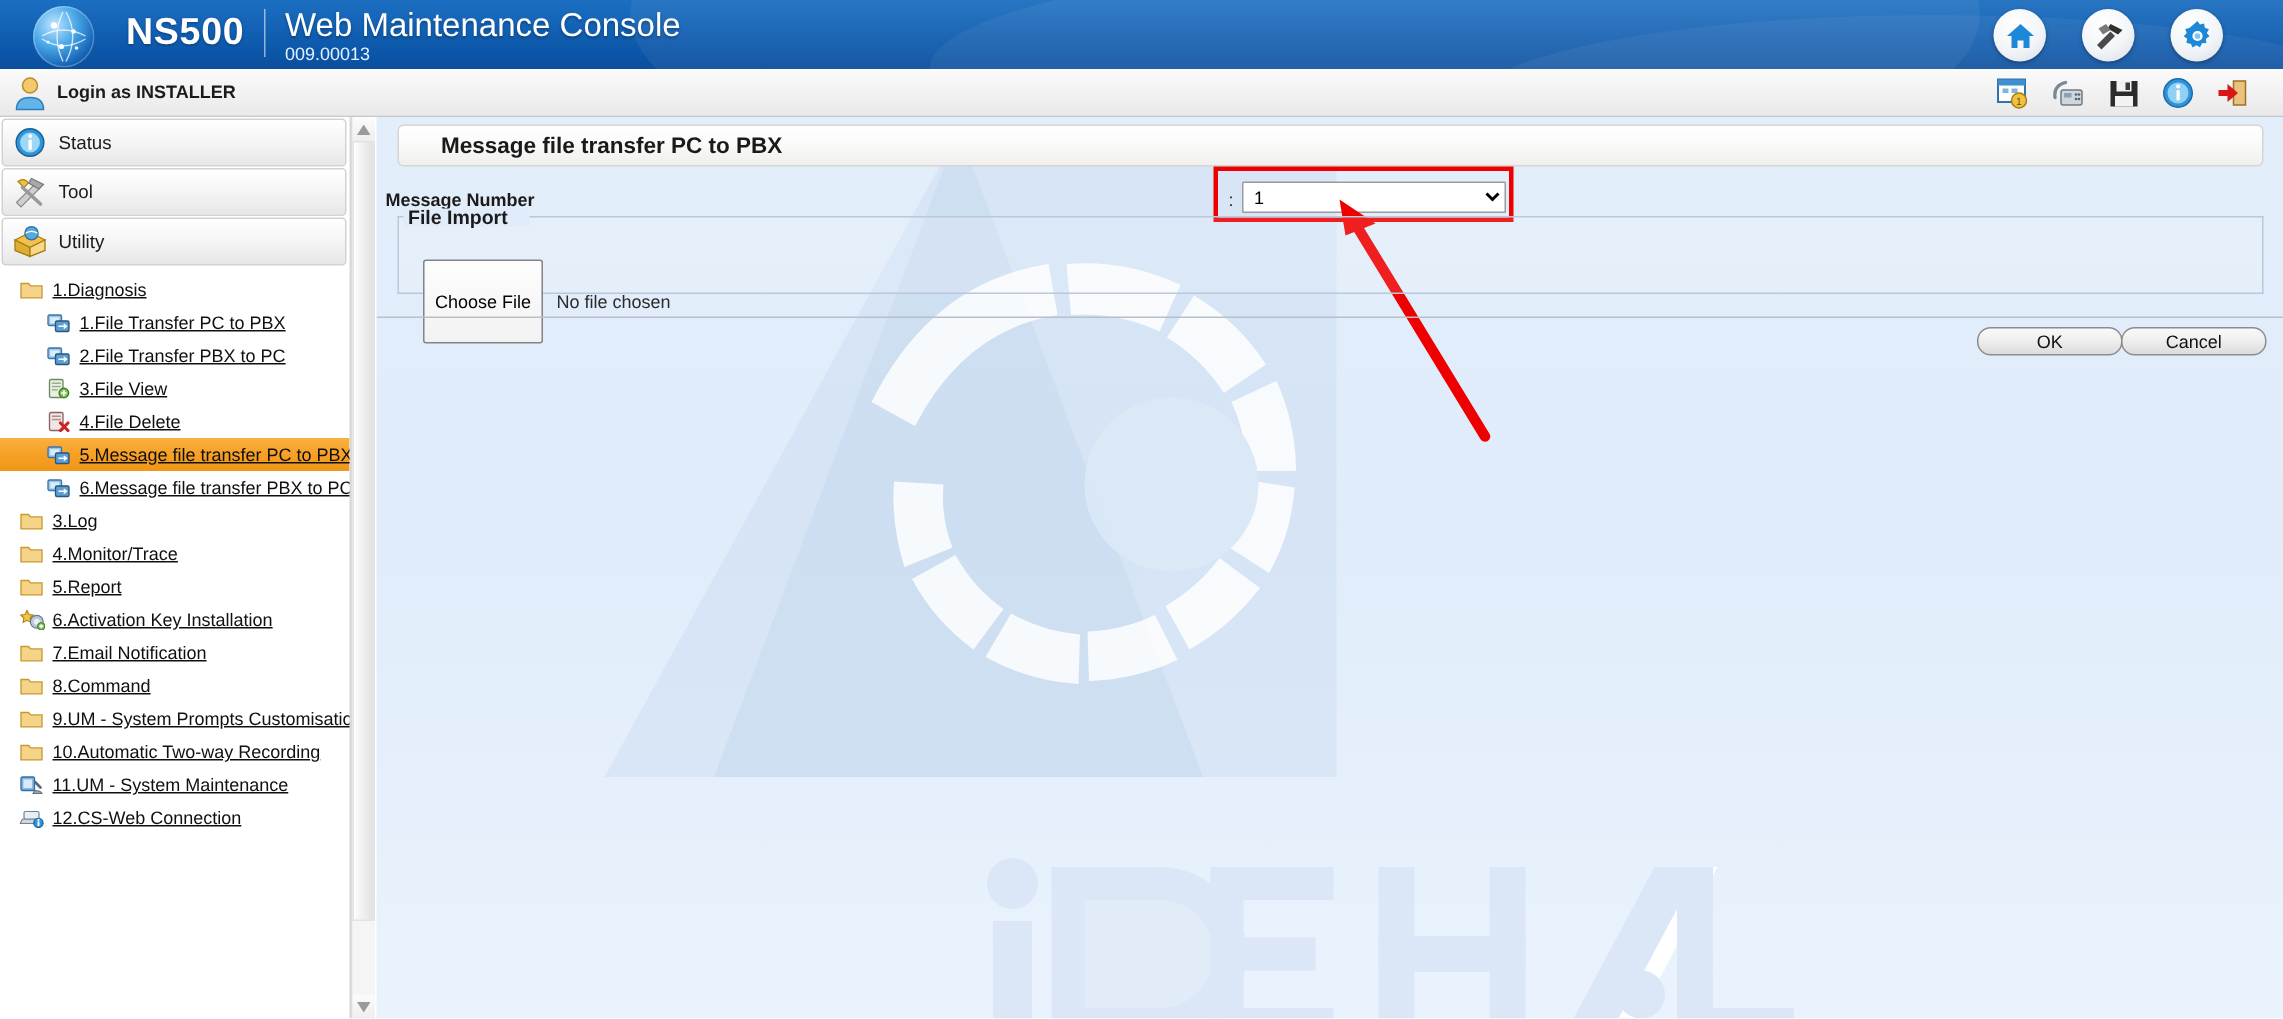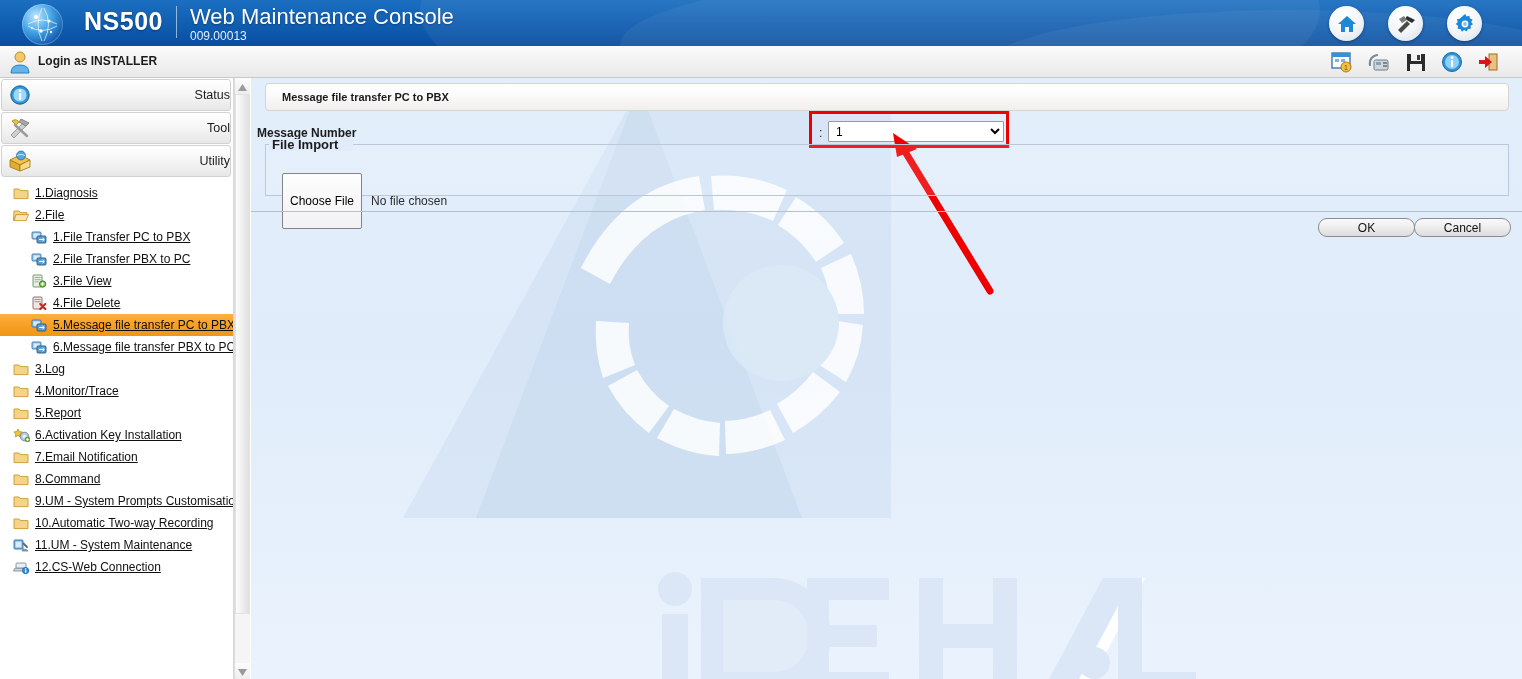--- a/index.html
+++ b/index.html
@@ -113,21 +113,20 @@
   }
   .cat-item {
     position: relative;
     height: 32px;
     margin: 1px 2px 1px 1px;
     background: linear-gradient(180deg, #ffffff 0%, #f6f6f6 45%, #e7e7e7 100%);
     border: 1px solid #d2d2d2;
     border-radius: 3px;
     display: flex; align-items: center;
     cursor: pointer;
-    justify-content: space-between;
   }
   .cat-icon {
     width: 26px; height: 24px; margin-left: 5px;
     flex: 0 0 auto;
     display: flex; align-items: center; justify-content: center;
   }
   .cat-label {
     font-size: 12.5px; color: #1b1b1b; margin-left: 6px;
   }
   #tree-list { padding-top: 4px; }
@@ -200,22 +199,22 @@
 
   #panel-title {
     position: absolute; left: 14px; top: 5px;
     width: 1244px; height: 28px;
     background: linear-gradient(180deg, #ffffff 0%, #fbfbfa 40%, #f0efed 100%);
     border: 1px solid #d7d5d0;
     border-radius: 4px;
     display: flex; align-items: center;
   }
   #panel-title .pt-text {
-    margin-left: 16px;
-    font-size: 11px; font-weight: bold; color: #1a1a1a;
+    margin-left: 28px;
+    font-size: 15px; font-weight: bold; color: #1a1a1a;
   }
 
   .field-label {
     position: absolute;
     font-size: 12px; font-weight: bold; color: #1b1b1b;
   }
   #msg-num-label { left: 6px; top: 48px; }
 
   #msg-num-colon {
     position: absolute; left: 568px; top: 48px;
@@ -458,29 +457,20 @@
     </div>
 
     <div id="tree-list">
         <div class="tree-row lvl1">
           <span class="t-icon">
             <svg width="16" height="14" viewBox="0 0 16 14">
               <path d="M1 3 h5 l1.4 1.6 h7.6 v8 h-14 Z" fill="#f5d48a" stroke="#c79a2e" stroke-width="0.9"></path>
             </svg>
           </span>
           <span class="tree-label">1.Diagnosis</span>
-        </div>
-        <div class="tree-row lvl1">
-          <span class="t-icon">
-            <svg width="16" height="14" viewBox="0 0 16 14">
-              <path d="M1 3 h5 l1.4 1.6 h6.6 v2 h-11 l-2 6 h-0.5 Z" fill="#f5d48a" stroke="#c79a2e" stroke-width="0.9"></path>
-              <path d="M3 6.6 h12.5 l-2.4 6 h-12 Z" fill="#fbe6b3" stroke="#c79a2e" stroke-width="0.9"></path>
-            </svg>
-          </span>
-          <span class="tree-label">2.File</span>
         </div>
         <div class="tree-row lvl2">
           <span class="t-icon">
             <svg width="17" height="14" viewBox="0 0 17 14">
               <rect x="1" y="2" width="9" height="7" rx="1" fill="#9cc6e8" stroke="#3a74a8" stroke-width="0.9"></rect>
               <rect x="2.5" y="3.5" width="6" height="4" fill="#d9ecf9"></rect>
               <rect x="6" y="6" width="9" height="7" rx="1" fill="#5d9fd4" stroke="#29567e" stroke-width="0.9"></rect>
               <path d="M8 9.5 h5 M11.5 8 l1.8 1.5 -1.8 1.5" stroke="#ffffff" stroke-width="1" fill="none"></path>
             </svg>
           </span>

